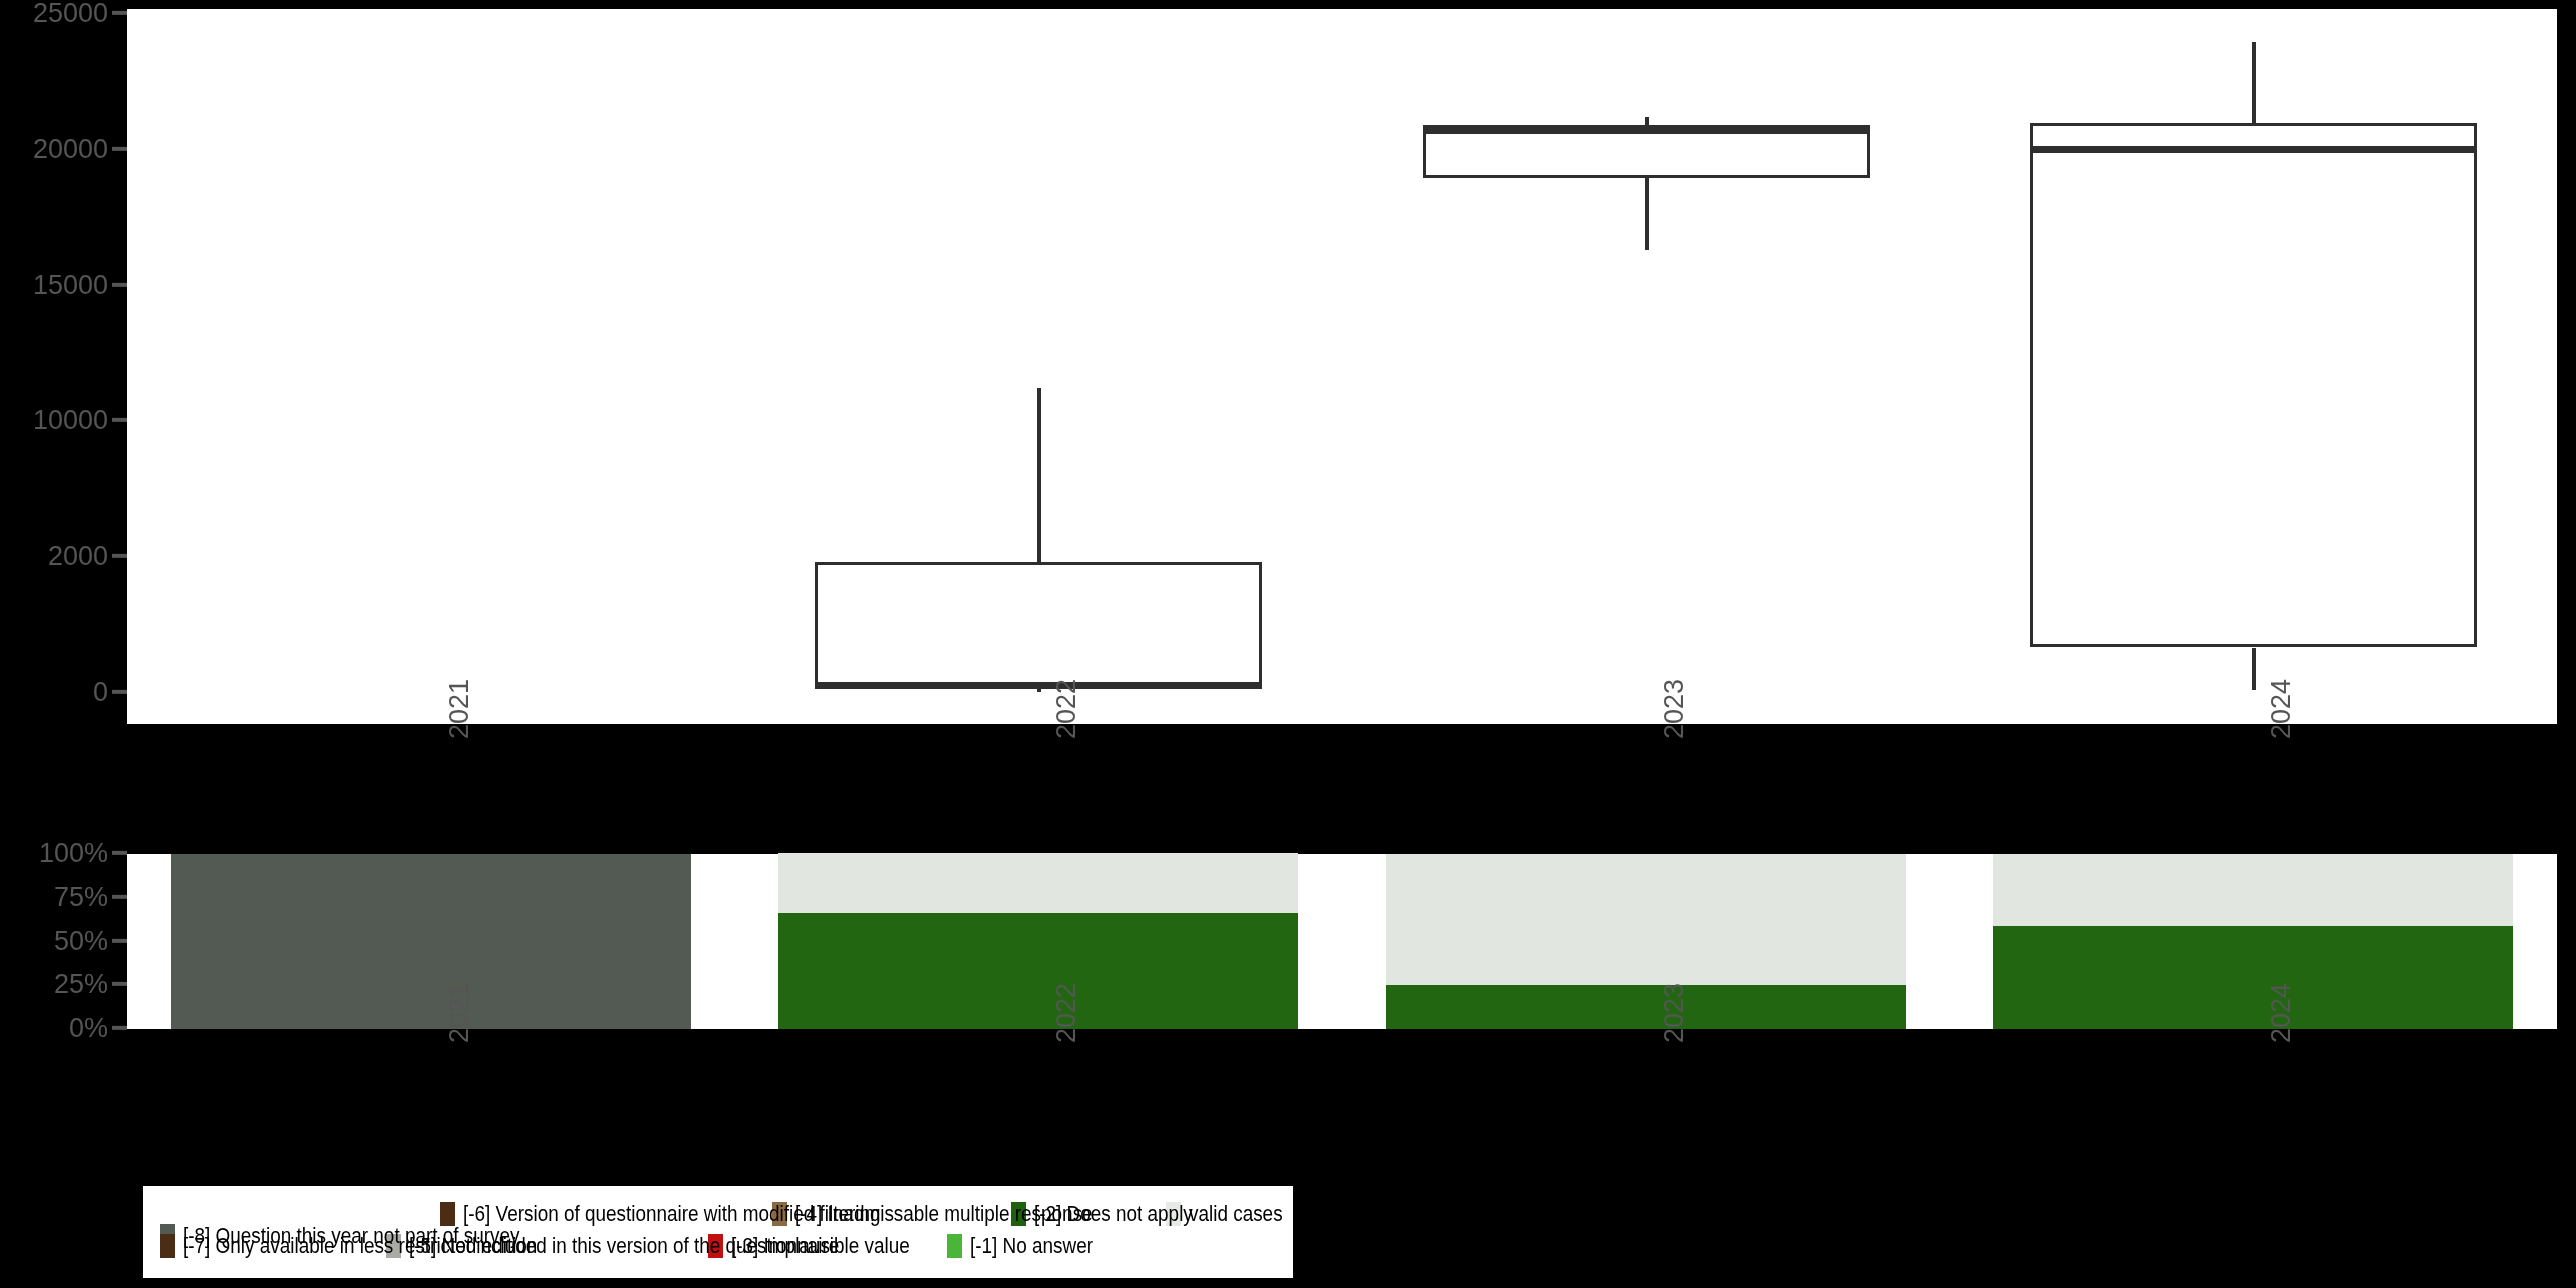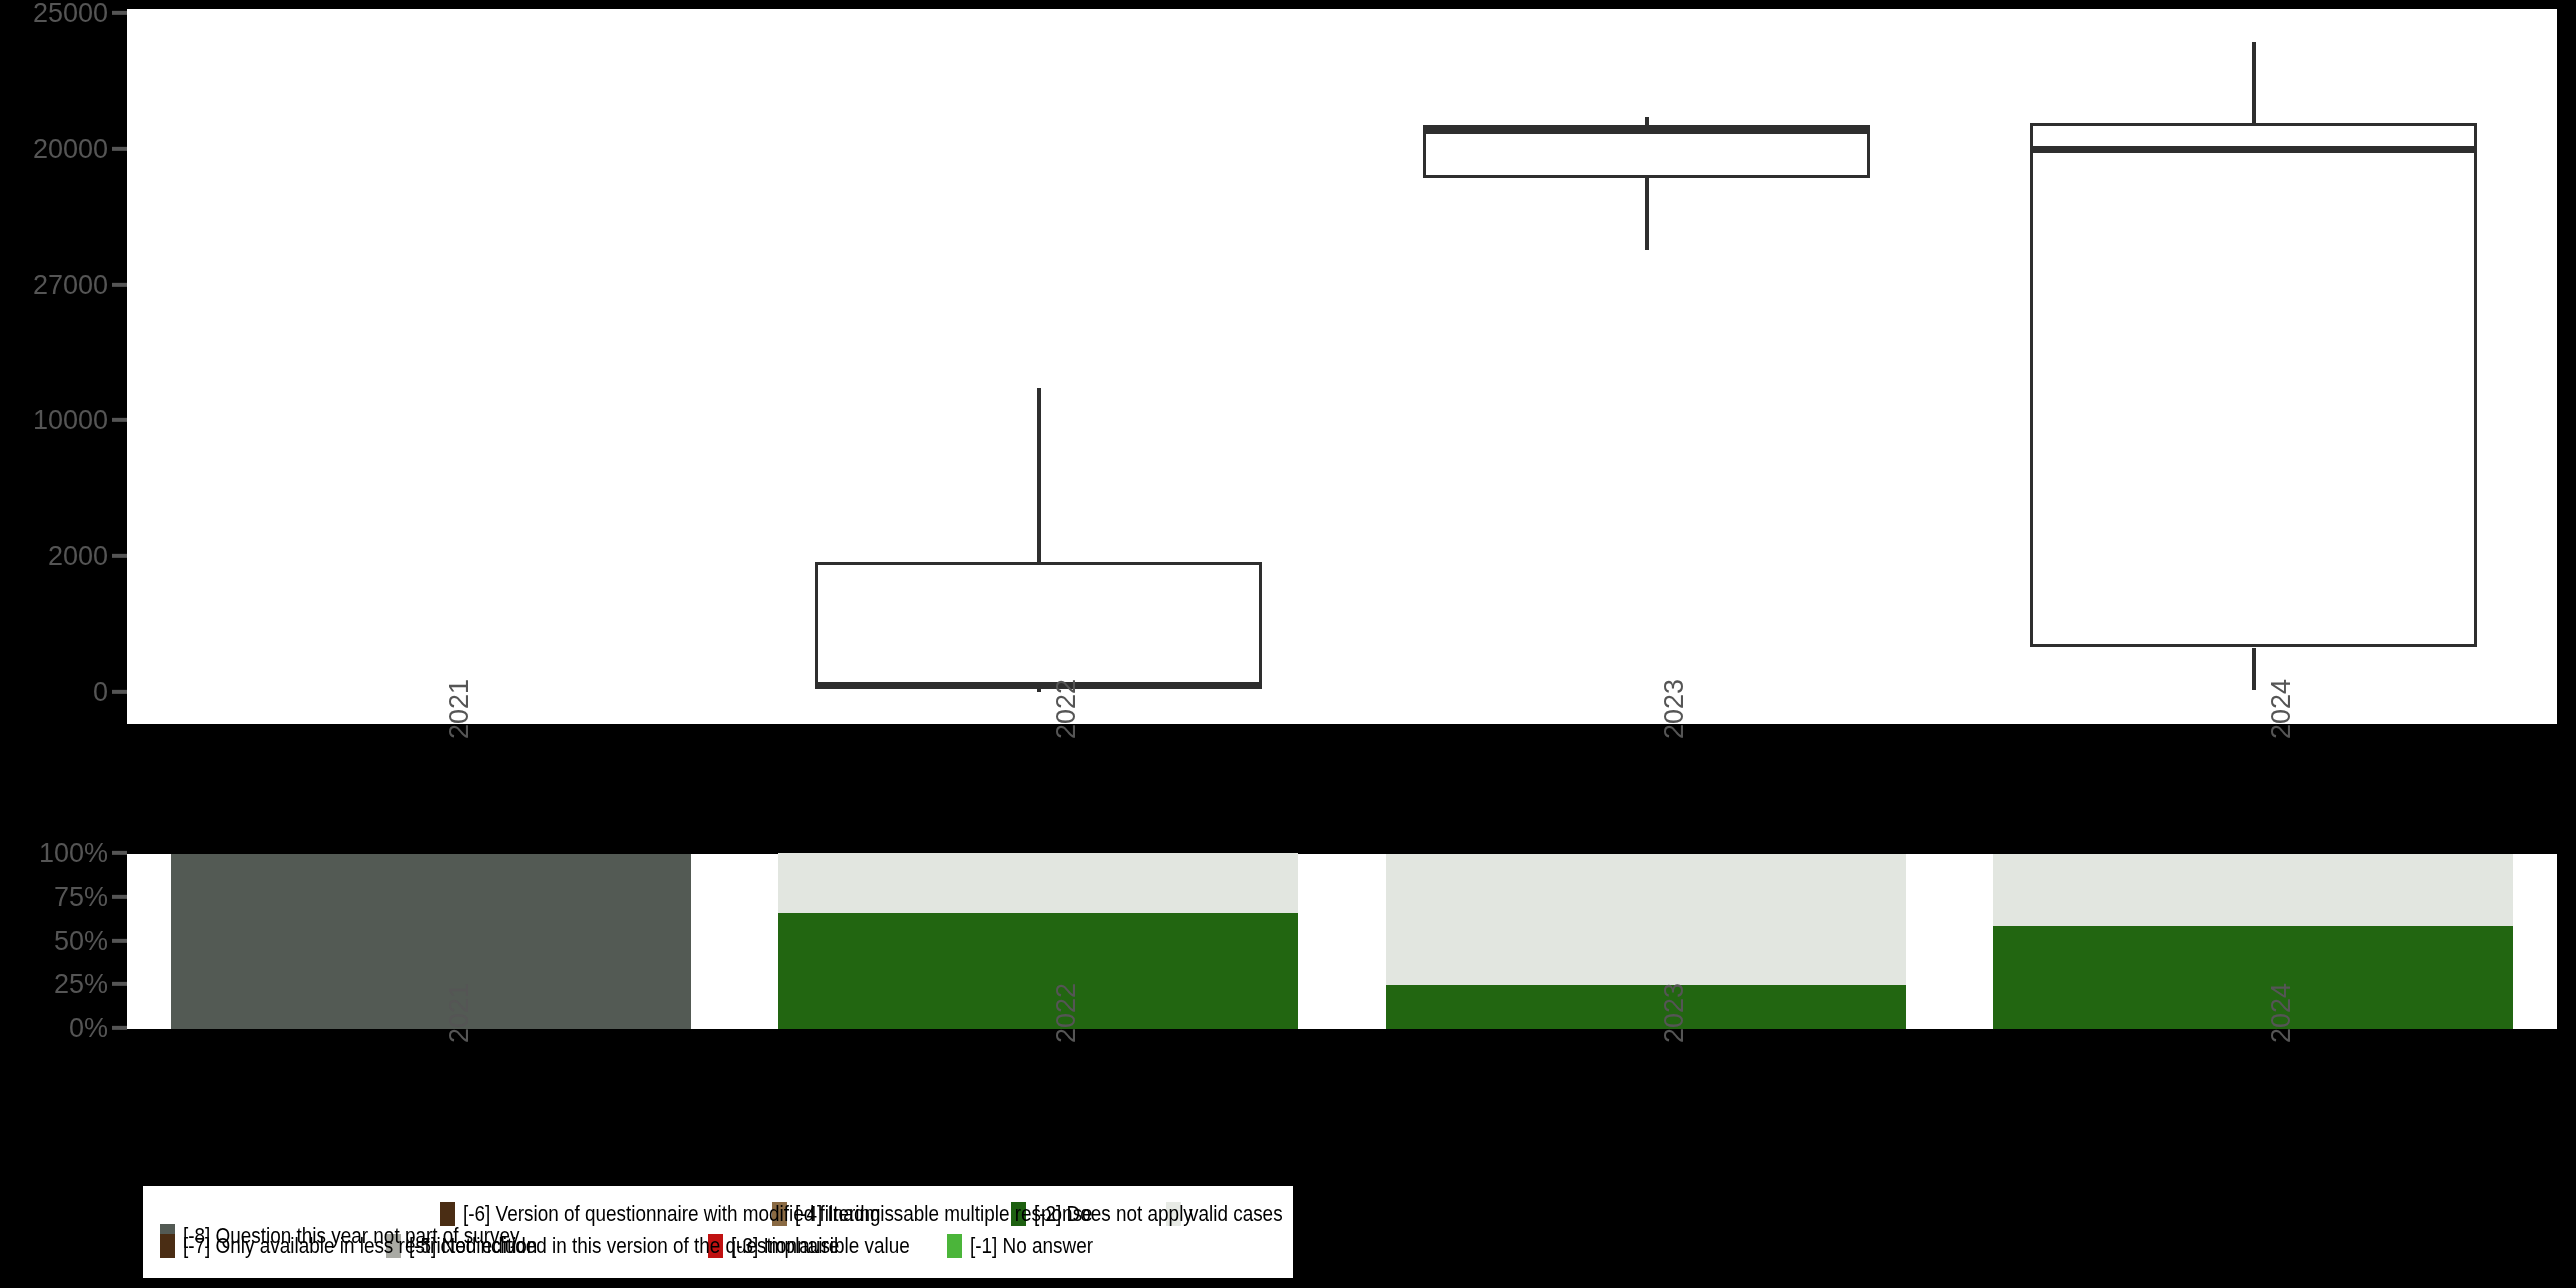--- a/index.html
+++ b/index.html
@@ -46,21 +46,21 @@
 </head>
 <body>
 
 <div id="box-axis">
     <div class="ytick" style="top: 692px;">0</div>
     <div class="ytick-mark" style="top: 692px;"></div>
     <div class="ytick" style="top: 556px;">2000</div>
     <div class="ytick-mark" style="top: 556px;"></div>
     <div class="ytick" style="top: 420px;">10000</div>
     <div class="ytick-mark" style="top: 420px;"></div>
-    <div class="ytick" style="top: 285px;">27000</div>
+    <div class="ytick" style="top: 285px;">15000</div>
     <div class="ytick-mark" style="top: 285px;"></div>
     <div class="ytick" style="top: 149px;">20000</div>
     <div class="ytick-mark" style="top: 149px;"></div>
     <div class="ytick" style="top: 13px;">25000</div>
     <div class="ytick-mark" style="top: 13px;"></div>
   </div>
 <div id="box-panel">
     <div class="bx-group" style="left: 688px; width: 447px;">
       <div class="bx-whisk" style="top: 379px; height: 174px;"></div>
       <div class="bx-whisk" style="top: 677px; height: 6.8px;"></div>

